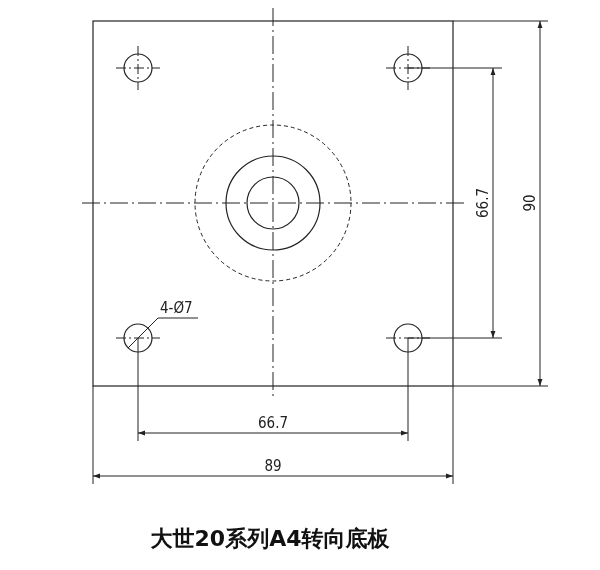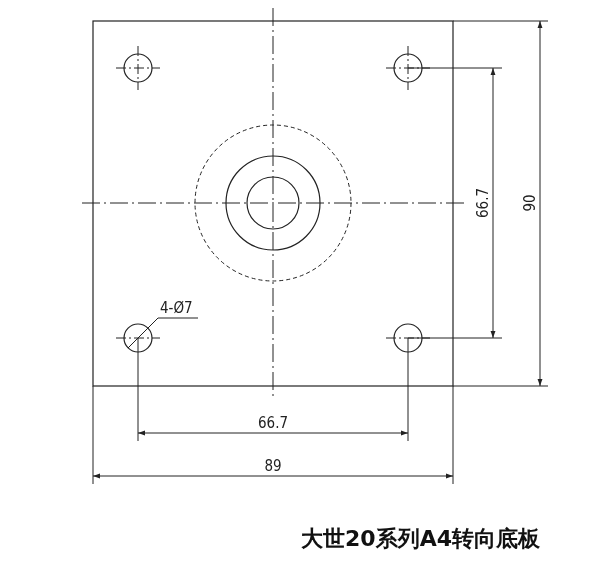--- a/index.html
+++ b/index.html
@@ -1,19 +1,19 @@
 <!DOCTYPE html>
 <html><head>
 <meta charset="utf-8">
 <style>
   html, body { margin:0; padding:0; background:#ffffff; }
   body { width:600px; height:570px; position:relative; overflow:hidden; font-family:"DejaVu Sans", sans-serif; }
   #drawing { position:absolute; left:0; top:0; }
   .dim-text { font-family:"DejaVu Sans Condensed","DejaVu Sans", sans-serif; font-size:15px; fill:#222; }
-  #caption { position:absolute; left:0; width:540px; top:524px; text-align:right; font-size:22px; font-weight:bold; color:#111; letter-spacing:0px; font-family:"DejaVu Sans", sans-serif; }
+  #caption { position:absolute; left:0; width:540px; top:524px; text-align:center; font-size:22px; font-weight:bold; color:#111; letter-spacing:0px; font-family:"DejaVu Sans", sans-serif; }
 </style>
 </head>
 <body>
 
 <svg id="drawing" width="600" height="570" viewBox="0 0 600 570" xmlns="http://www.w3.org/2000/svg">
   <defs>
     <marker id="arr" viewBox="0 0 10 10" refX="10" refY="5" markerWidth="10" markerHeight="7" orient="auto-start-reverse" markerUnits="userSpaceOnUse">
       <path d="M0,1.5 L10,5 L0,8.5 z" fill="#222"></path>
     </marker>
   </defs>

